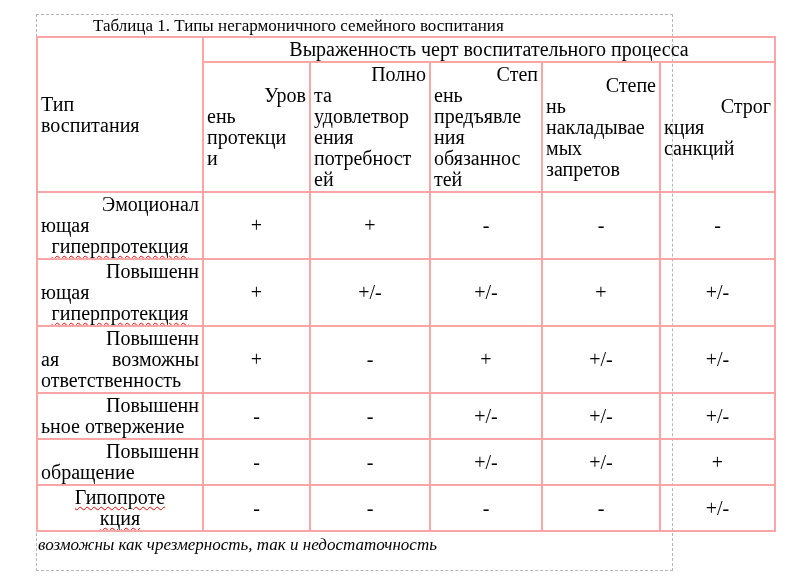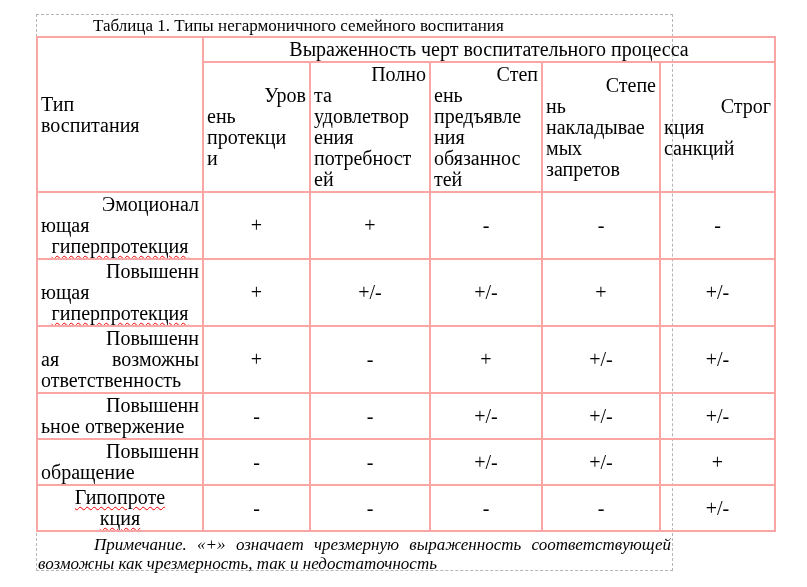--- a/index.html
+++ b/index.html
@@ -190,17 +190,16 @@
           <td class="val">-</td>
           <td class="val">-</td>
           <td class="val">-</td>
           <td class="val">-</td>
           <td class="val">+/-</td>
         </tr>
       </tbody>
   </table>
 
   <div class="note">
-      <div class="ln ln-first">Примечание. «+» означает чрезмерную выраженность соответствующей</div>
       <div class="ln">возможны как чрезмерность, так и недостаточность</div>
     </div>
 
 </div>
 
 </body></html>

